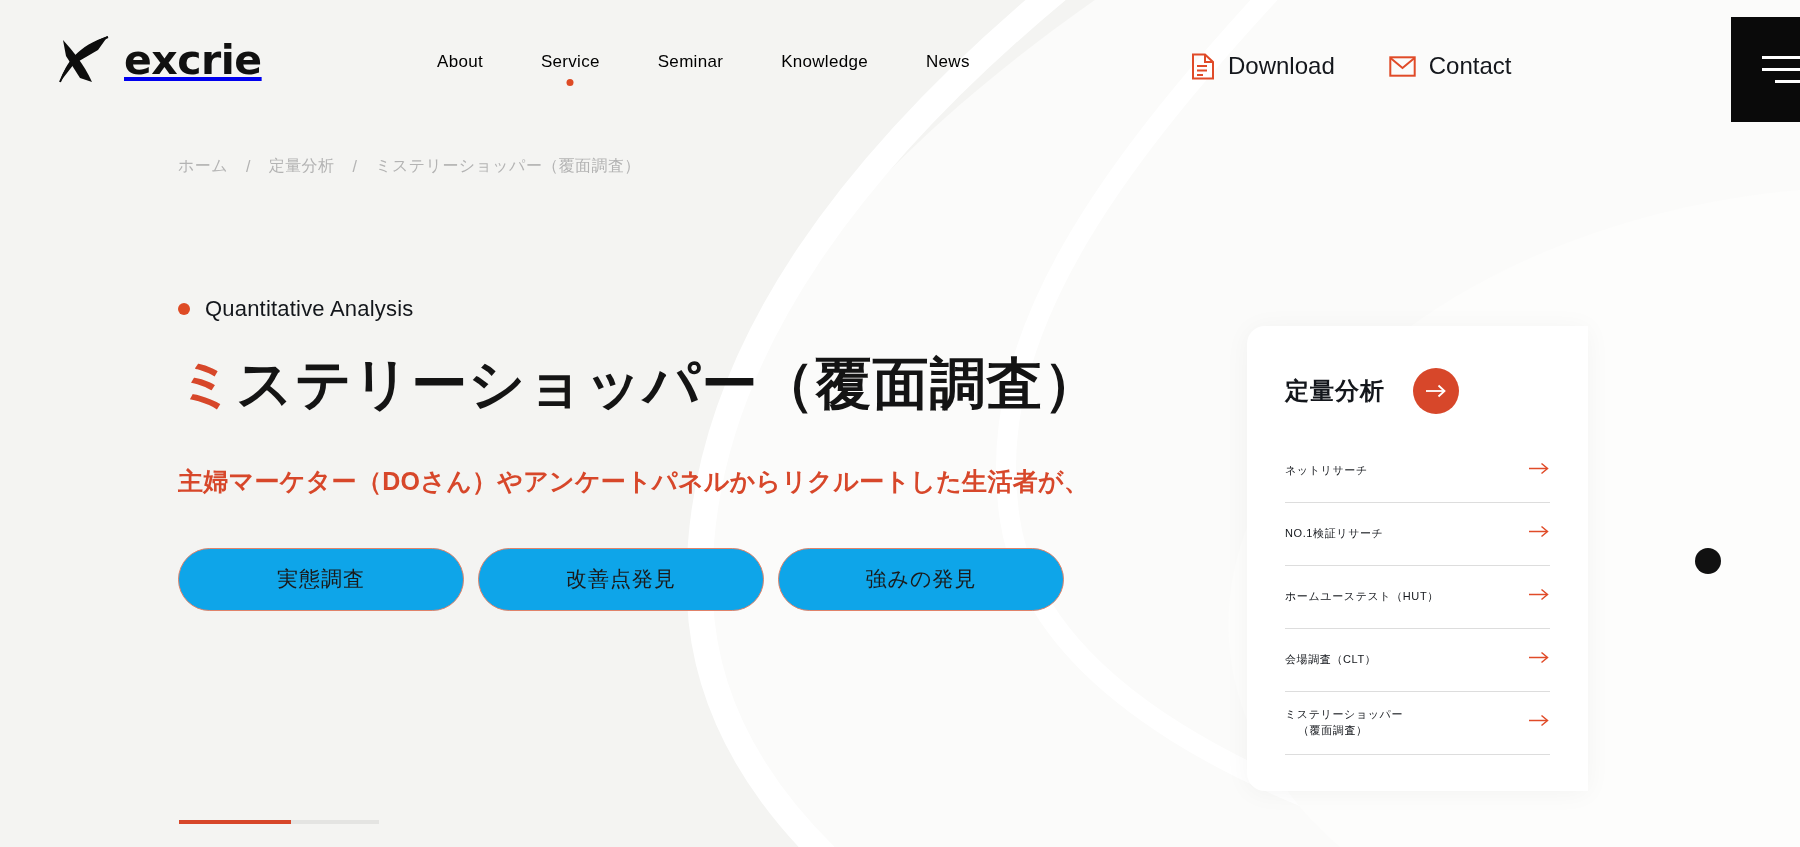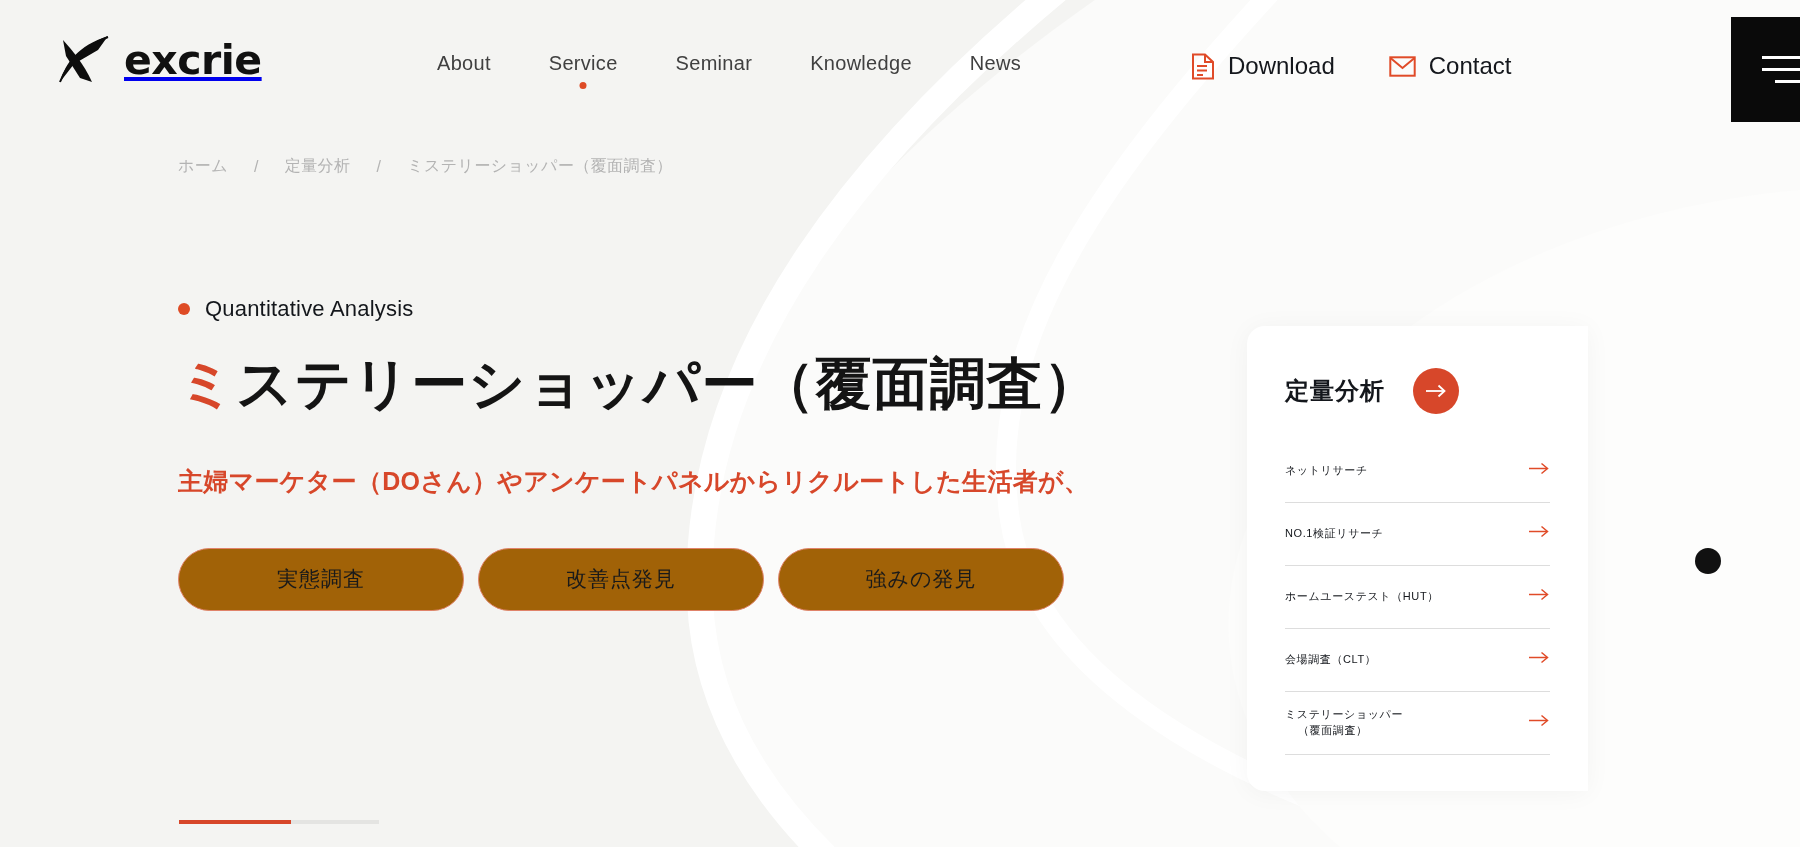--- a/index.html
+++ b/index.html
@@ -62,23 +62,23 @@
   #main-nav {
     position: absolute;
     left: 372px;
     top: 52px;
     display: flex;
     align-items: flex-start;
     gap: 0;
   }
   .nav-item {
     position: relative;
-    font-size: 20px;
+    font-size: 17px;
     font-weight: 400;
-    color: #404040;
+    color: #000000;
     text-decoration: none;
     letter-spacing: 0.3px;
     padding: 0 29px;
     font-family: "Liberation Sans", sans-serif;
     white-space: nowrap;
     cursor: pointer;
   }
   .nav-item .active-dot {
     position: absolute;
     left: 50%;
@@ -136,21 +136,21 @@
   
   #breadcrumb {
     position: absolute;
     left: 178px;
     top: 156px;
     z-index: 5;
     display: flex;
     align-items: center;
     font-size: 16px;
     color: #b3b3b3;
-    gap: 8px;
+    gap: 0;
     letter-spacing: 0.4px;
   }
   #breadcrumb a, #breadcrumb span { color: #b3b3b3; text-decoration: none; }
   #breadcrumb .sep { margin: 0 18px; }
   #breadcrumb .crumb { cursor: pointer; }
   #breadcrumb .crumb.current { cursor: default; }
 
   
   #hero {
     position: absolute;
@@ -199,21 +199,21 @@
   #tag-row {
     margin-top: 43px;
     display: flex;
     gap: 14px;
   }
   .tag-pill {
     width: 286px;
     height: 63px;
     border: 1px solid #e0836a;
     border-radius: 40px;
-    background: #a16207;
+    background: #0ea5e9;
     display: flex;
     align-items: center;
     justify-content: center;
     font-size: 21px;
     color: #1a1a1a;
     letter-spacing: 1px;
     cursor: pointer;
   }
 
   

